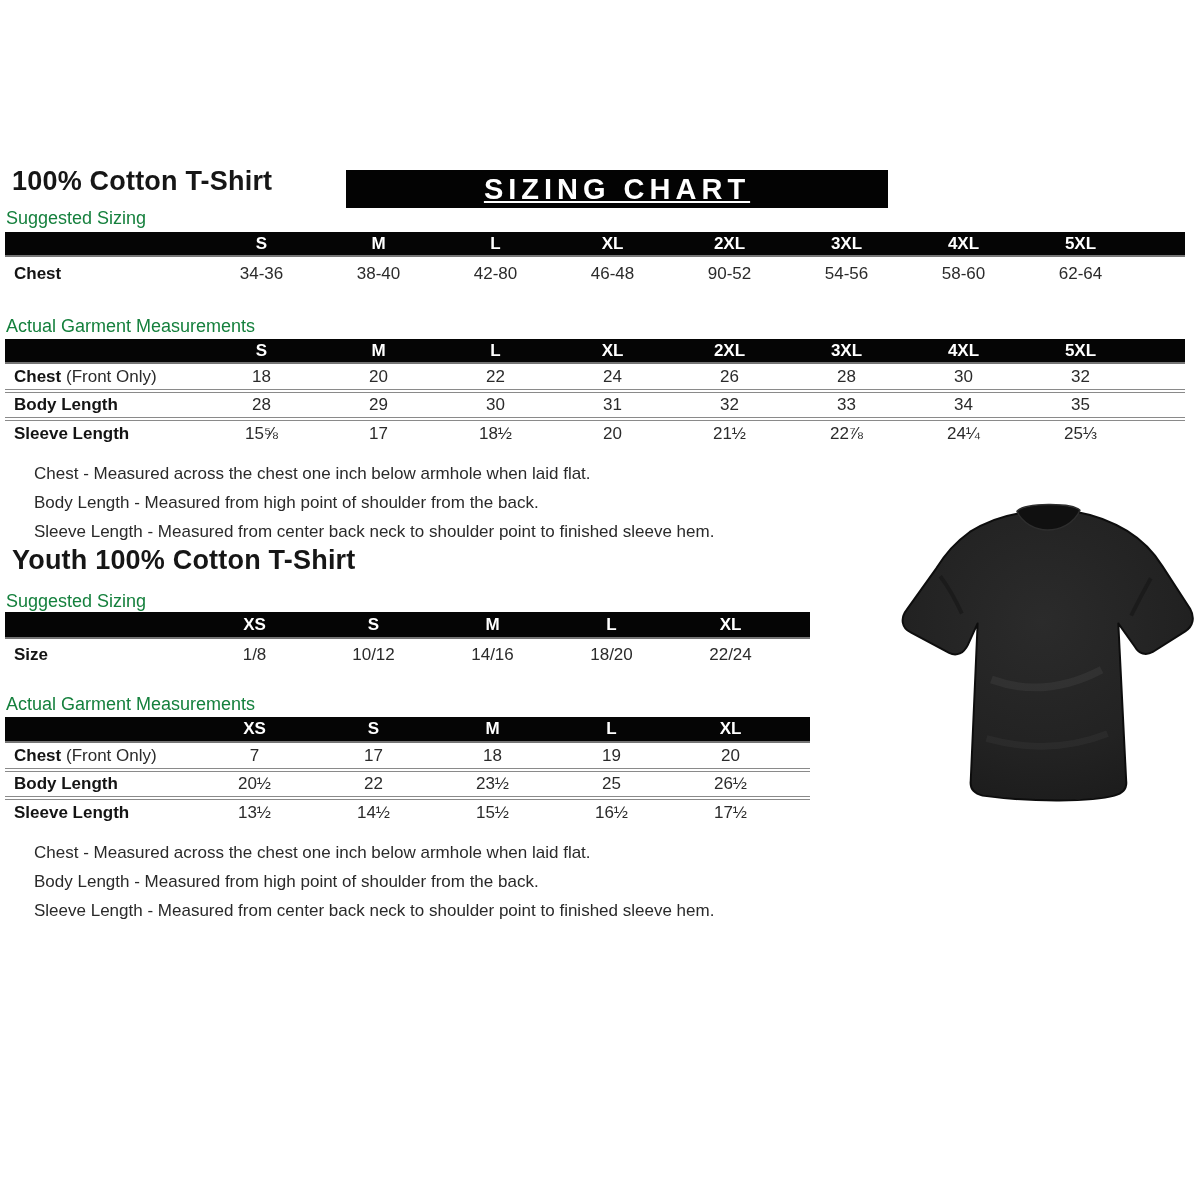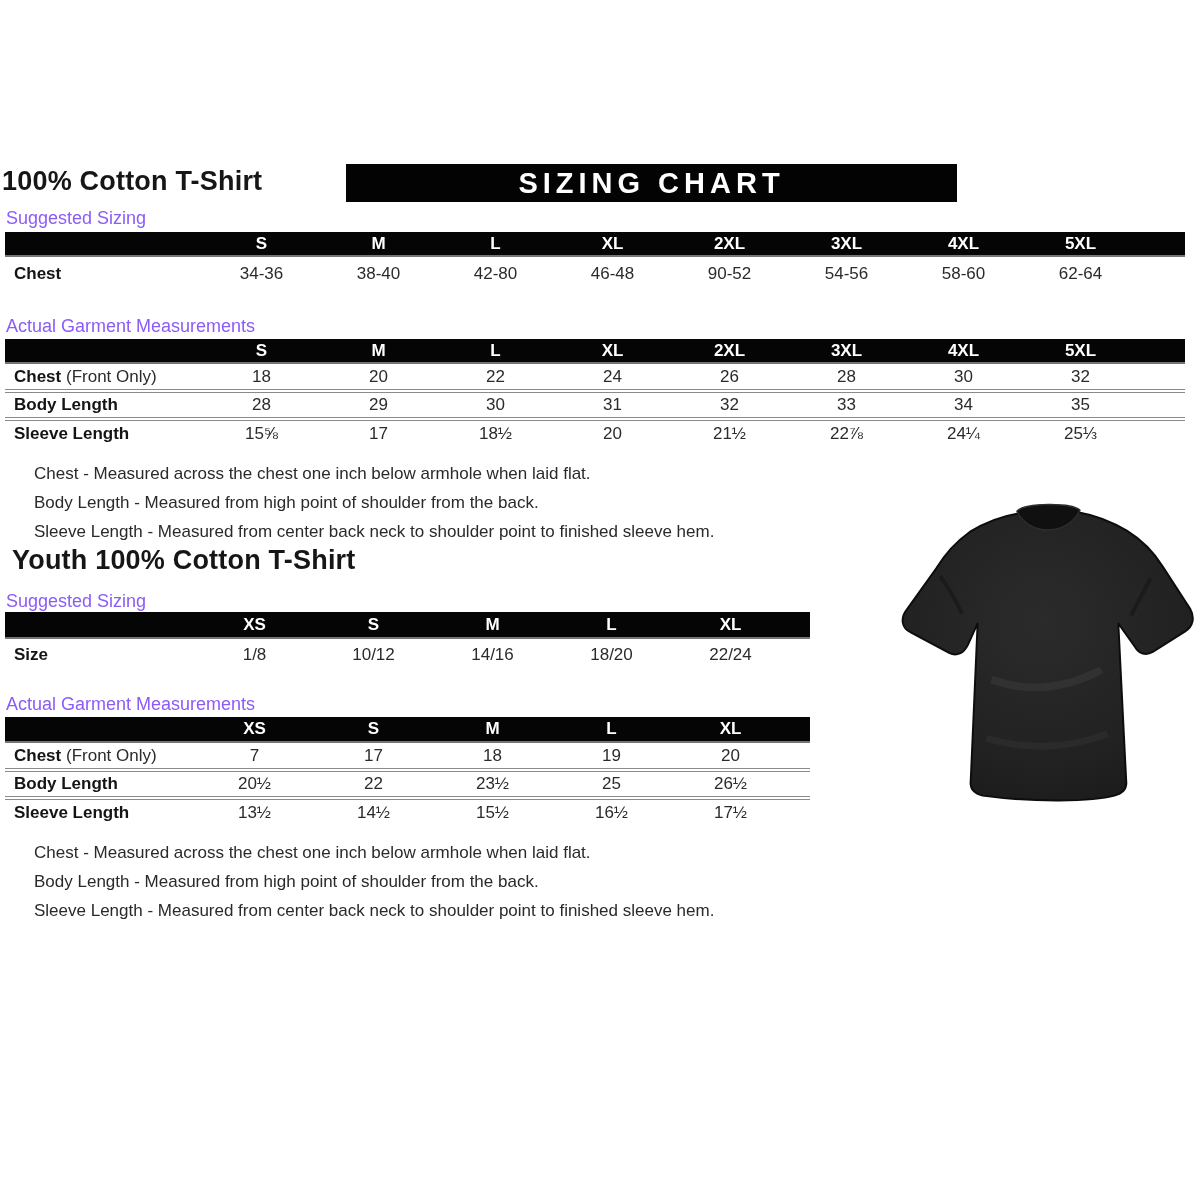--- a/index.html
+++ b/index.html
@@ -8,21 +8,21 @@
          -webkit-font-smoothing:antialiased; position:relative; overflow:hidden; }
 
   .abs { position:absolute; }
 
   .main-title { font-size:27px; font-weight:bold; color:#161616; letter-spacing:.2px; }
 
   .banner { background:#030303; color:#ffffff; text-align:center;
             font-size:29px; font-weight:bold; letter-spacing:5px;
             line-height:38px; height:38px; }
 
-  .section-label { font-size:18px; color:#8b5cf6; }
+  .section-label { font-size:18px; color:#15803d; }
 
   table.sz { border-collapse:collapse; table-layout:fixed; position:absolute; }
   table.sz th { background:#050505; color:#ffffff; font-weight:bold; font-size:17px;
                 text-align:center; padding:0; border-bottom:2px solid #757575; }
   table.sz td { font-size:17px; color:#2b2b2b; text-align:center; padding:0; }
   table.sz td.lbl { text-align:left; padding-left:9px; font-weight:bold; color:#141414; white-space:nowrap;margin-top:9px; }
   table.sz td.lbl .suffix { font-weight:normal; color:#2b2b2b; }
   table.sz tbody tr + tr td { border-top:4px double #8a8a8a; }
 
   .t-adult-sg th { height:24px; }   .t-adult-sg td { height:34px; }
@@ -31,23 +31,23 @@
   .t-youth-ac th { height:25px; }   .t-youth-ac td { height:28px; }
 
   .notes { font-size:17px; color:#2a2a2a;margin-left:20px; }
   .notes .note-line { margin-bottom:9px; white-space:nowrap; }
 
   .shirt-wrap { width:305px; height:310px; }
 </style>
 </head>
 <body>
 
-<h1 class="abs main-title" style="left:2px; top:166px;">100% Cotton T-Shirt</h1>
-
-<div class="abs banner" style="left:346px; top:164px; width:611px;">
+<h1 class="abs main-title" style="left:12px; top:166px;">100% Cotton T-Shirt</h1>
+
+<div class="abs banner" style="left:346px; top:170px; width:542px;text-decoration:underline;">
   <span>SIZING CHART</span>
 </div>
 
 <div class="abs section-label" style="left:6px; top:208px;">Suggested Sizing</div>
 
 <table class="sz t-adult-sg" style="left:5px; top:232px; width:1180px;">
   <colgroup>
     <col style="width:198px">
       <col style="width:117px">
       <col style="width:117px">

